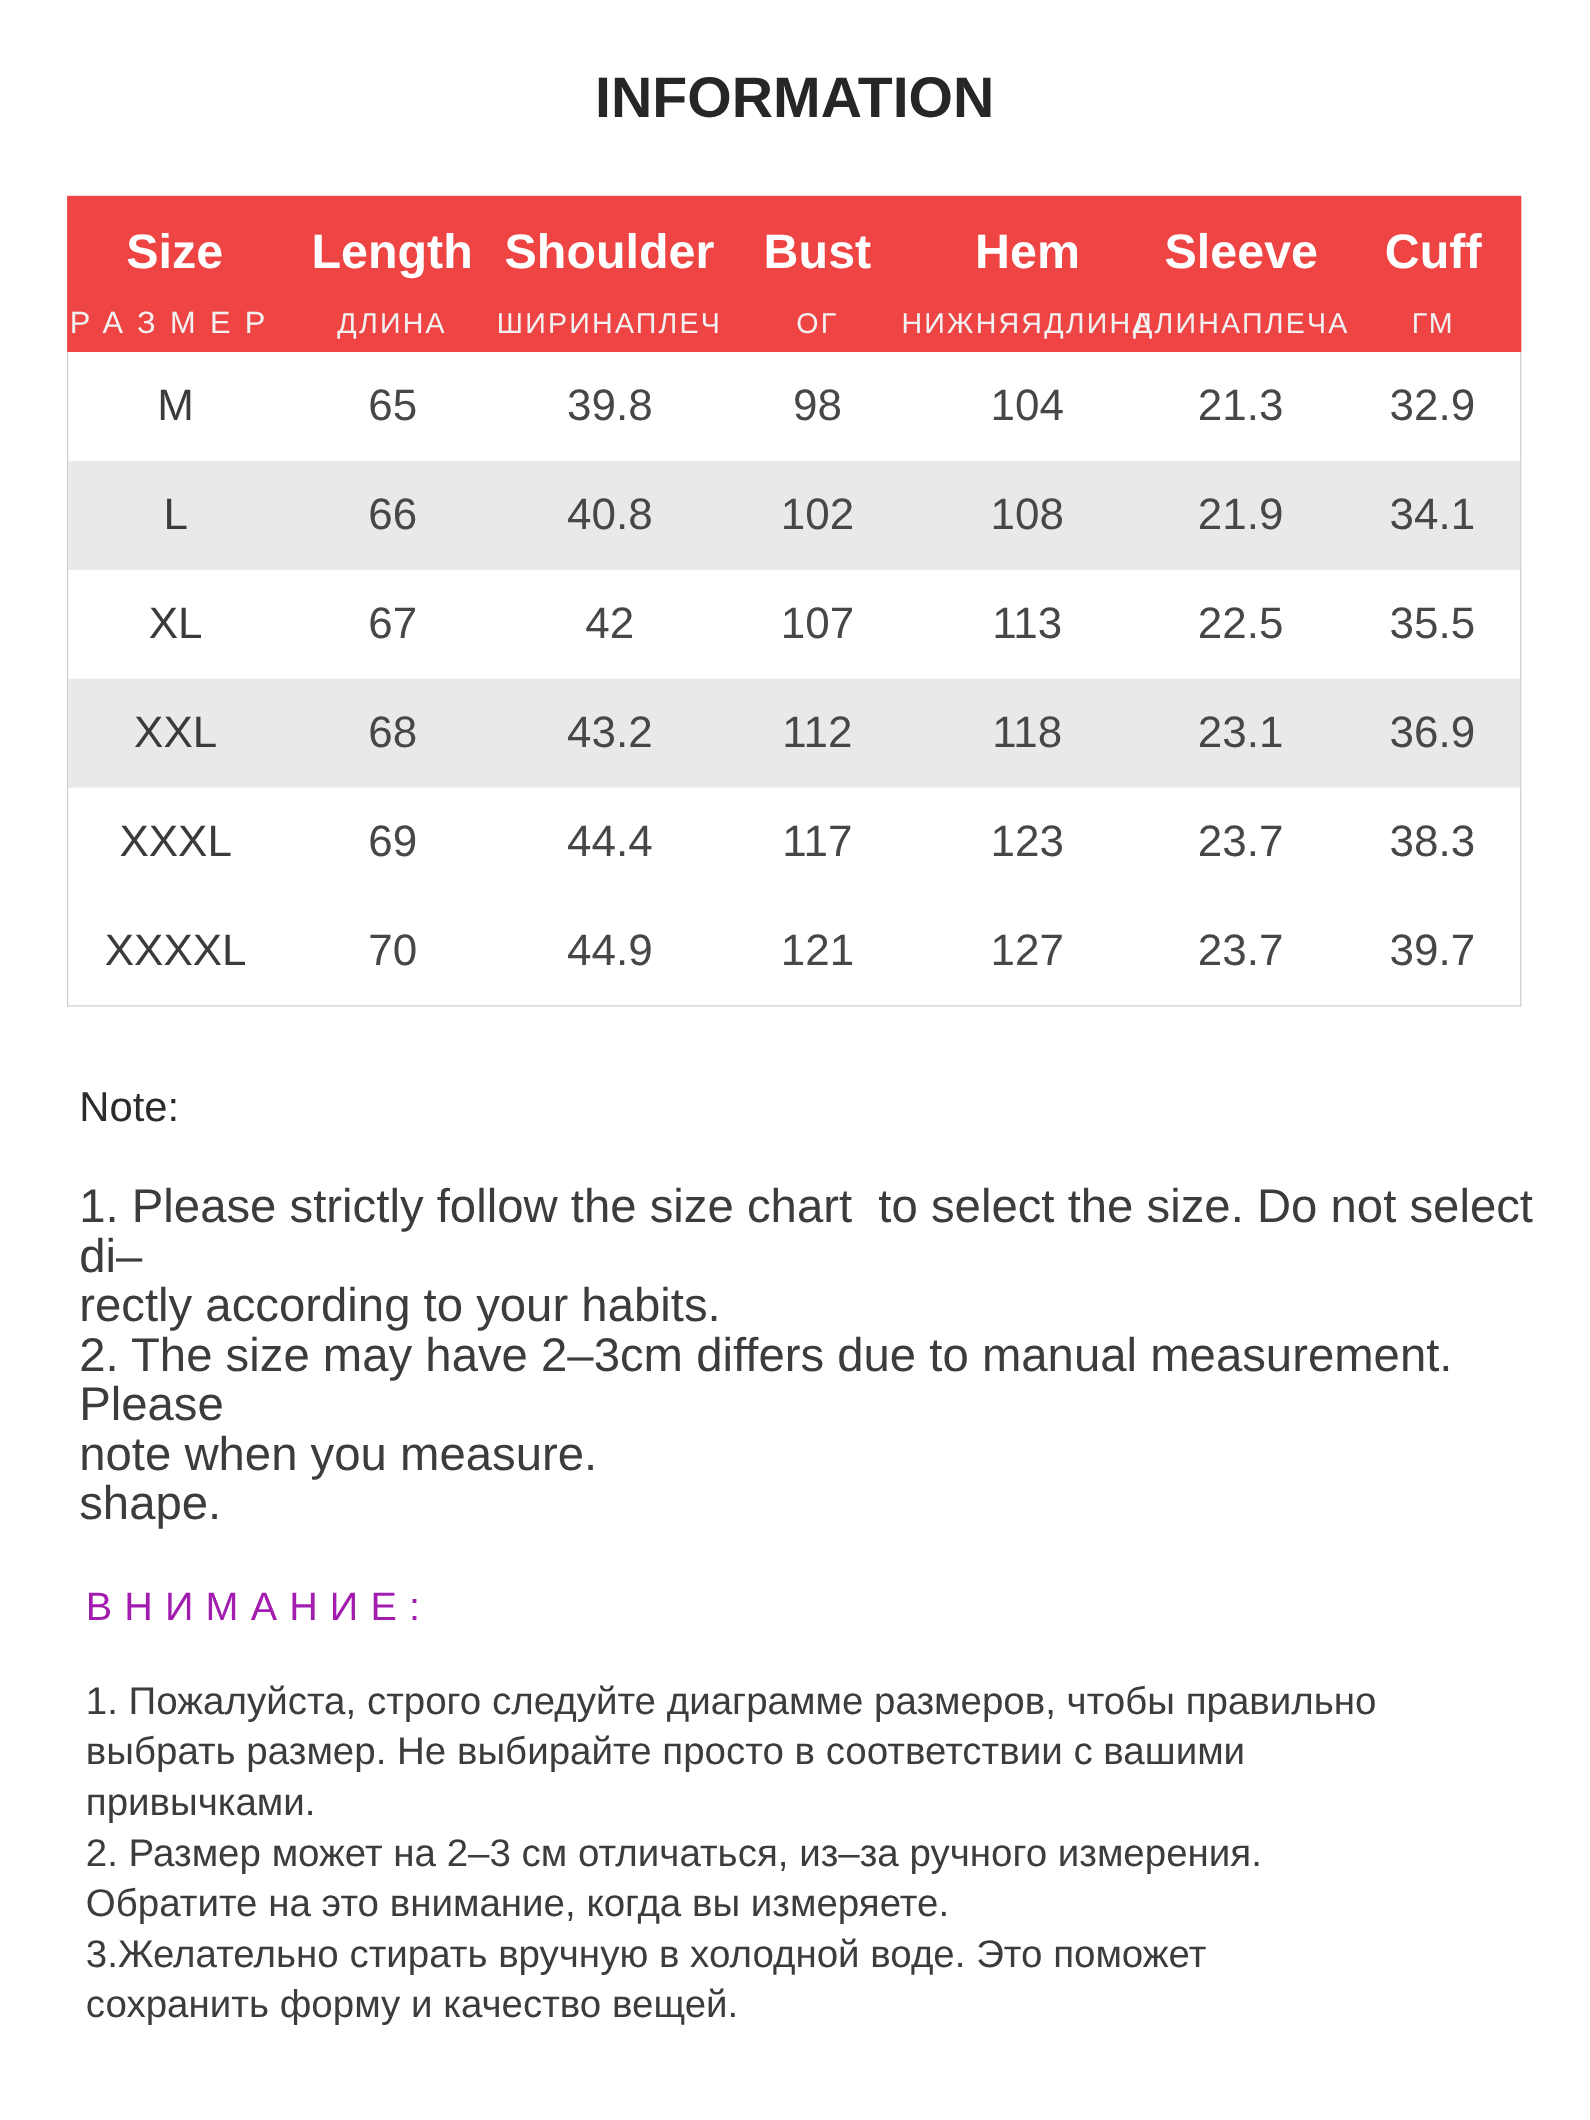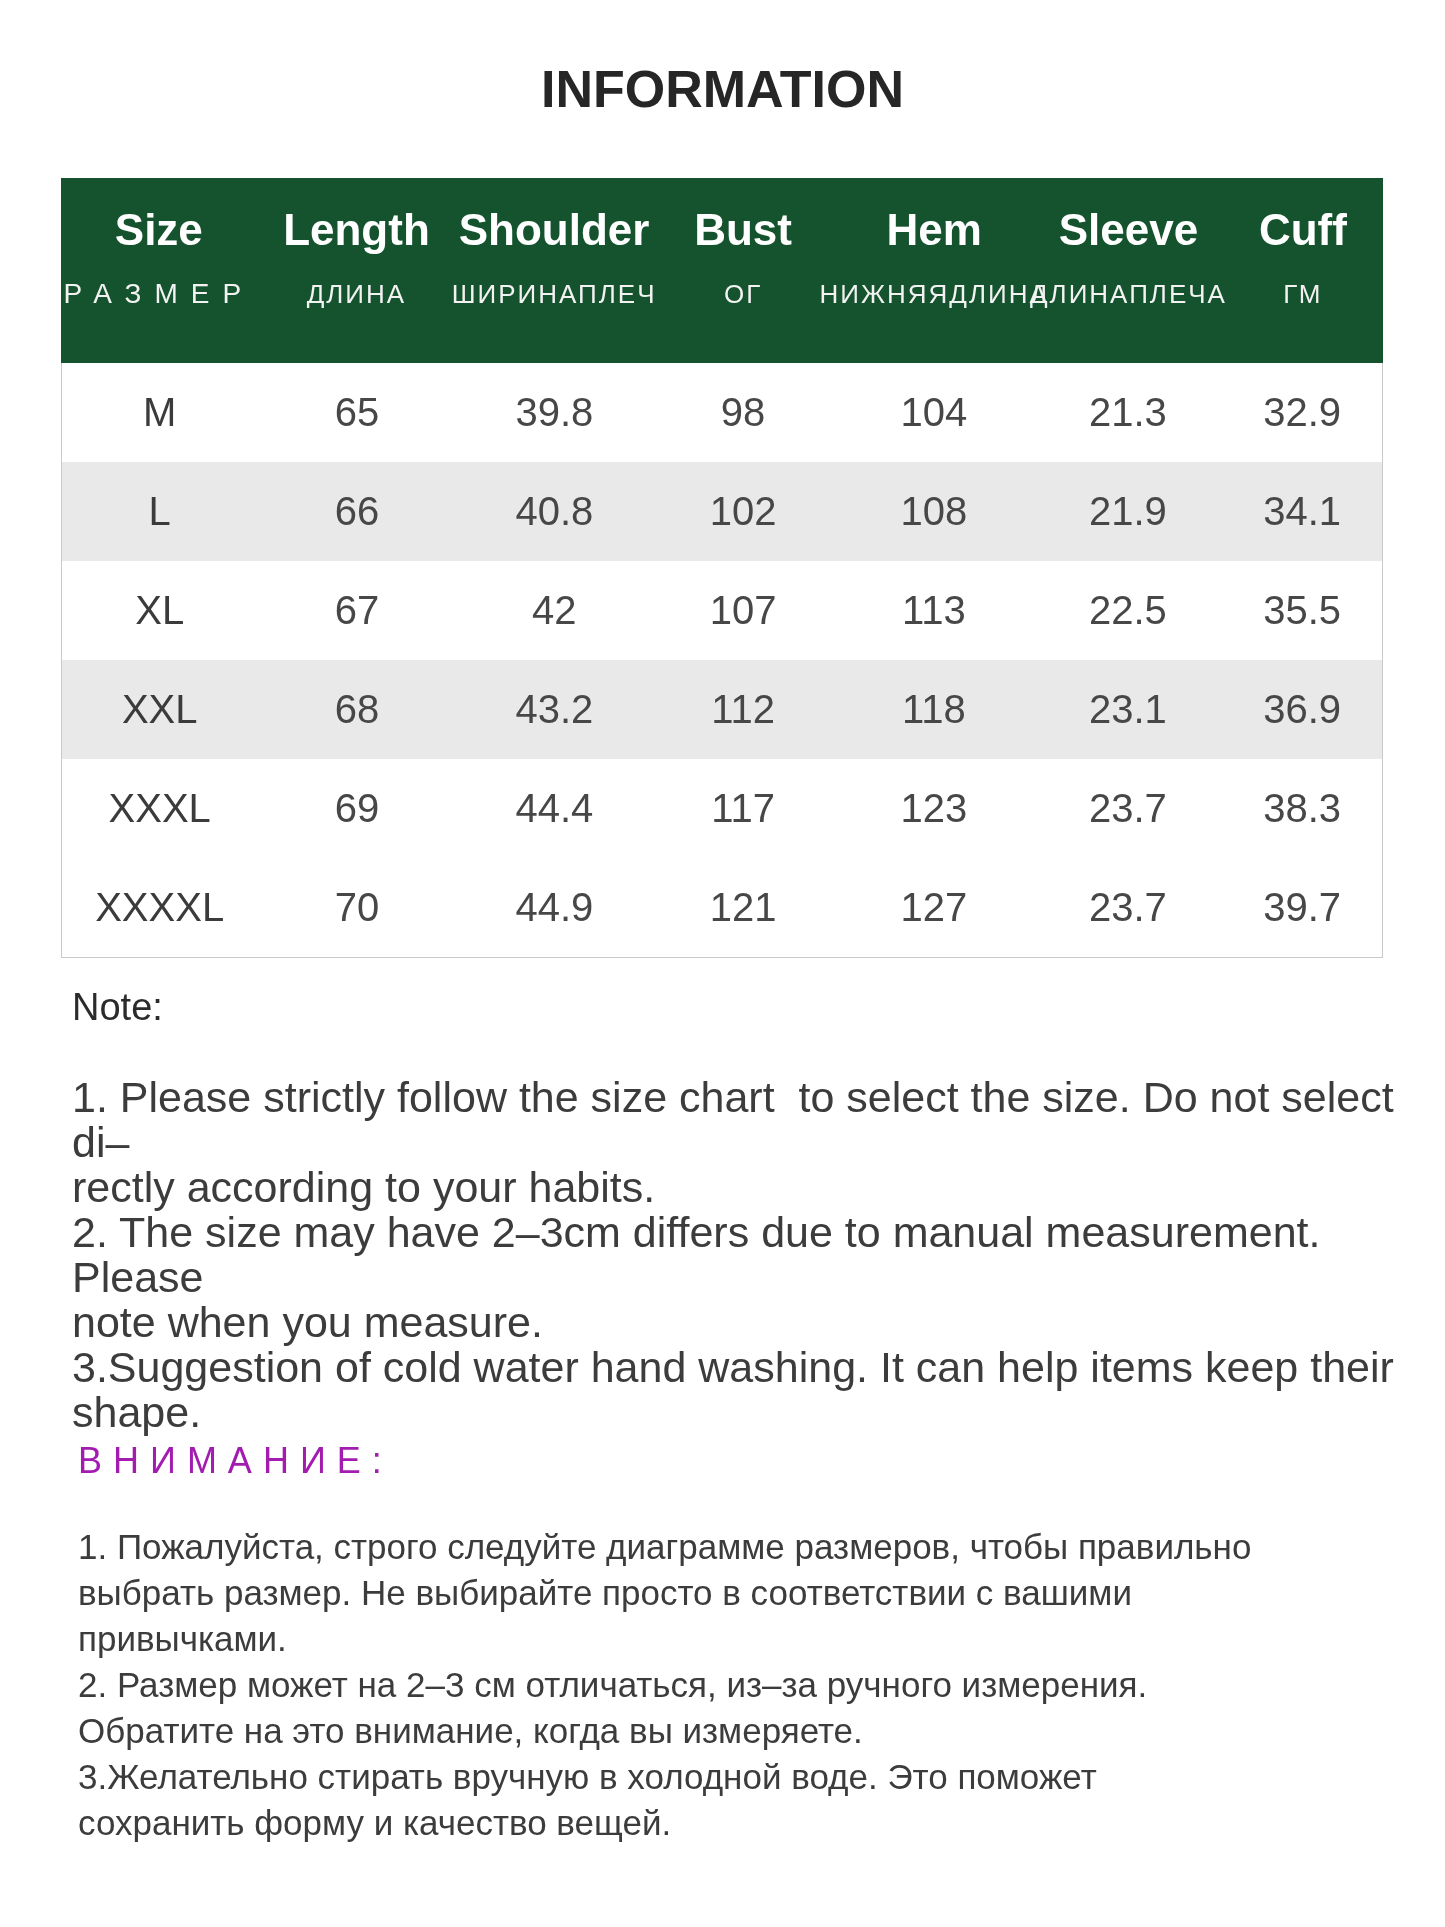--- a/index.html
+++ b/index.html
@@ -16,21 +16,21 @@
     text-align:center;
     font-size:52px;line-height:62px;font-weight:700;
     letter-spacing:0px;color:#262626;margin:0;
   }
   
   .chart{position:absolute;left:61px;top:178px;width:1322px;}
   .grid7{
     display:grid;
     grid-template-columns:14.8% 15.1% 14.8% 13.8% 15.1% 14.3% 12.1%;
   }
-  .chart-head{background:#14532d;height:185px;}
+  .chart-head{background:#ef4444;height:142px;}
   .hcol{
     display:flex;flex-direction:column;align-items:center;justify-content:center;
     gap:25px;height:159px;
   }
   .hen{font-size:44px;line-height:48px;font-weight:700;color:#ffffff;}
   .hru{font-size:26px;line-height:30px;font-weight:400;color:#f2f2f2;letter-spacing:2px;}
   .hru.spaced{letter-spacing:13px;font-size:28px;}
   .chart-body{border:1px solid #c9c9c9;border-top:none;background:#ffffff;}
   .row{height:99px;align-items:center;}
   .row.alt{background:#e9e9e9;}
@@ -161,21 +161,20 @@
     </div>
   </div>
 
   <div class="note-heading">Note:</div>
 
   <div class="note-text">
     <div class="tline">1. Please strictly follow the size chart  to select the size. Do not select di–</div>
     <div class="tline">rectly according to your habits.</div>
     <div class="tline">2. The size may have 2–3cm differs due to manual measurement. Please</div>
     <div class="tline">note when you measure.</div>
-    <div class="tline">3.Suggestion of cold water hand washing. It can help items keep their</div>
     <div class="tline">shape.</div>
   </div>
 
   <div class="attention-heading">ВНИМАНИЕ:</div>
 
   <div class="attention-text">
     <div class="tline">1. Пожалуйста, строго следуйте диаграмме размеров, чтобы правильно</div>
     <div class="tline">выбрать размер. Не выбирайте просто в соответствии с вашими</div>
     <div class="tline">привычками.</div>
     <div class="tline">2. Размер может на 2–3 см отличаться, из–за ручного измерения.</div>

